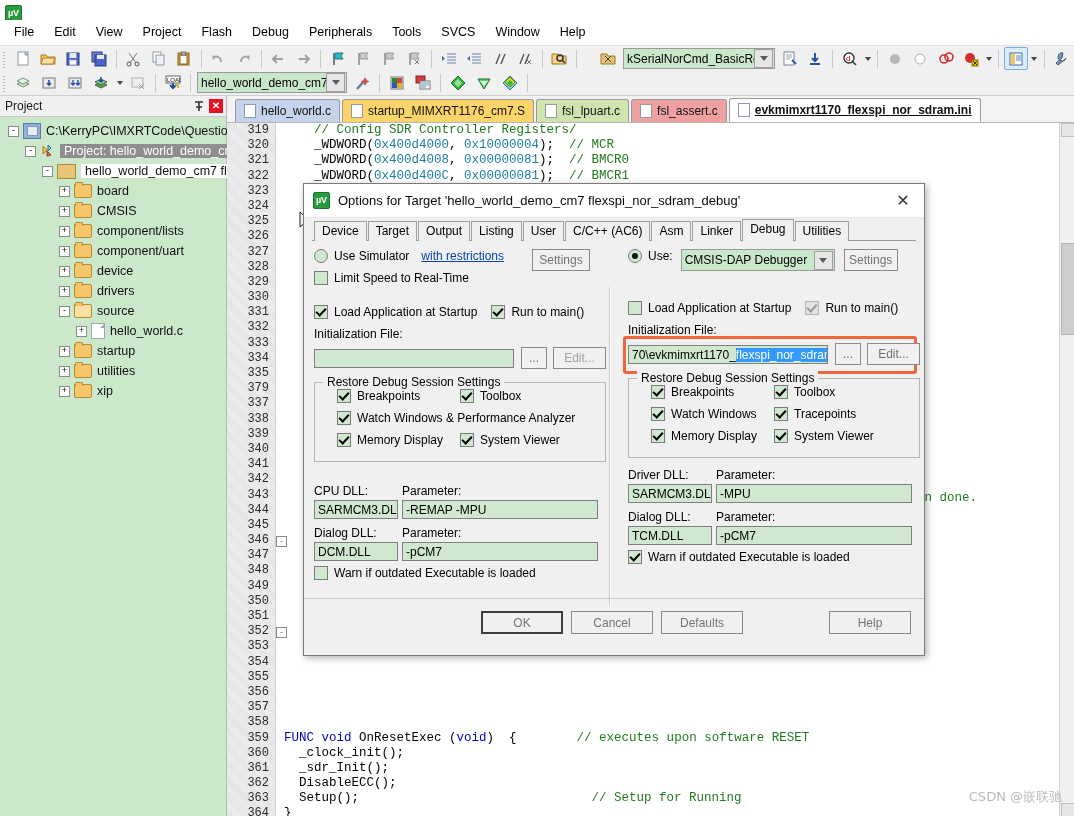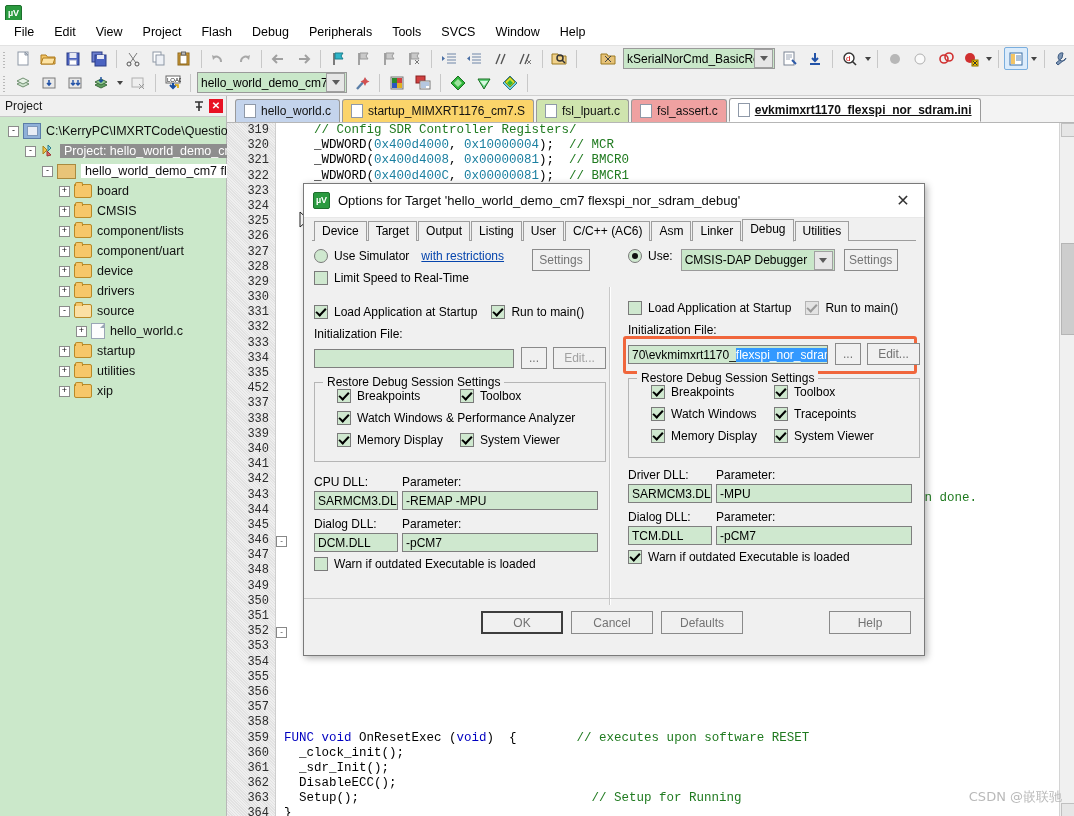--- a/index.html
+++ b/index.html
@@ -711,21 +711,21 @@
           <div class="ln">326</div>
           <div class="ln">327</div>
           <div class="ln">328</div>
           <div class="ln">329</div>
           <div class="ln">330</div>
           <div class="ln">331</div>
           <div class="ln">332</div>
           <div class="ln">333</div>
           <div class="ln">334</div>
           <div class="ln">335</div>
-          <div class="ln">452</div>
+          <div class="ln">379</div>
           <div class="ln">337</div>
           <div class="ln">338</div>
           <div class="ln">339</div>
           <div class="ln">340</div>
           <div class="ln">341</div>
           <div class="ln">342</div>
           <div class="ln">343</div>
           <div class="ln">344</div>
           <div class="ln">345</div>
           <div class="ln">346</div>
@@ -851,21 +851,21 @@
               </div>
               <div>
                 <div class="row">
                   <span class="chk on"></span>
                   <span class="lbl">System Viewer</span>
                 </div>
               </div>
             </div>
           </div>
 
-          <div style="display:flex;margin-top:13px">
+          <div style="display:flex;margin-top:22px">
             <span class="lbl" style="width:88px">CPU DLL:</span>
             <span class="lbl">Parameter:</span>
           </div>
           <div style="display:flex;margin-top:2px">
             <span class="inp" style="width:84px">SARMCM3.DLL</span>
             <span class="inp" style="width:196px;margin-left:4px">-REMAP -MPU</span>
           </div>
 
           <div style="display:flex;margin-top:7px">
             <span class="lbl" style="width:88px">Dialog DLL:</span>

